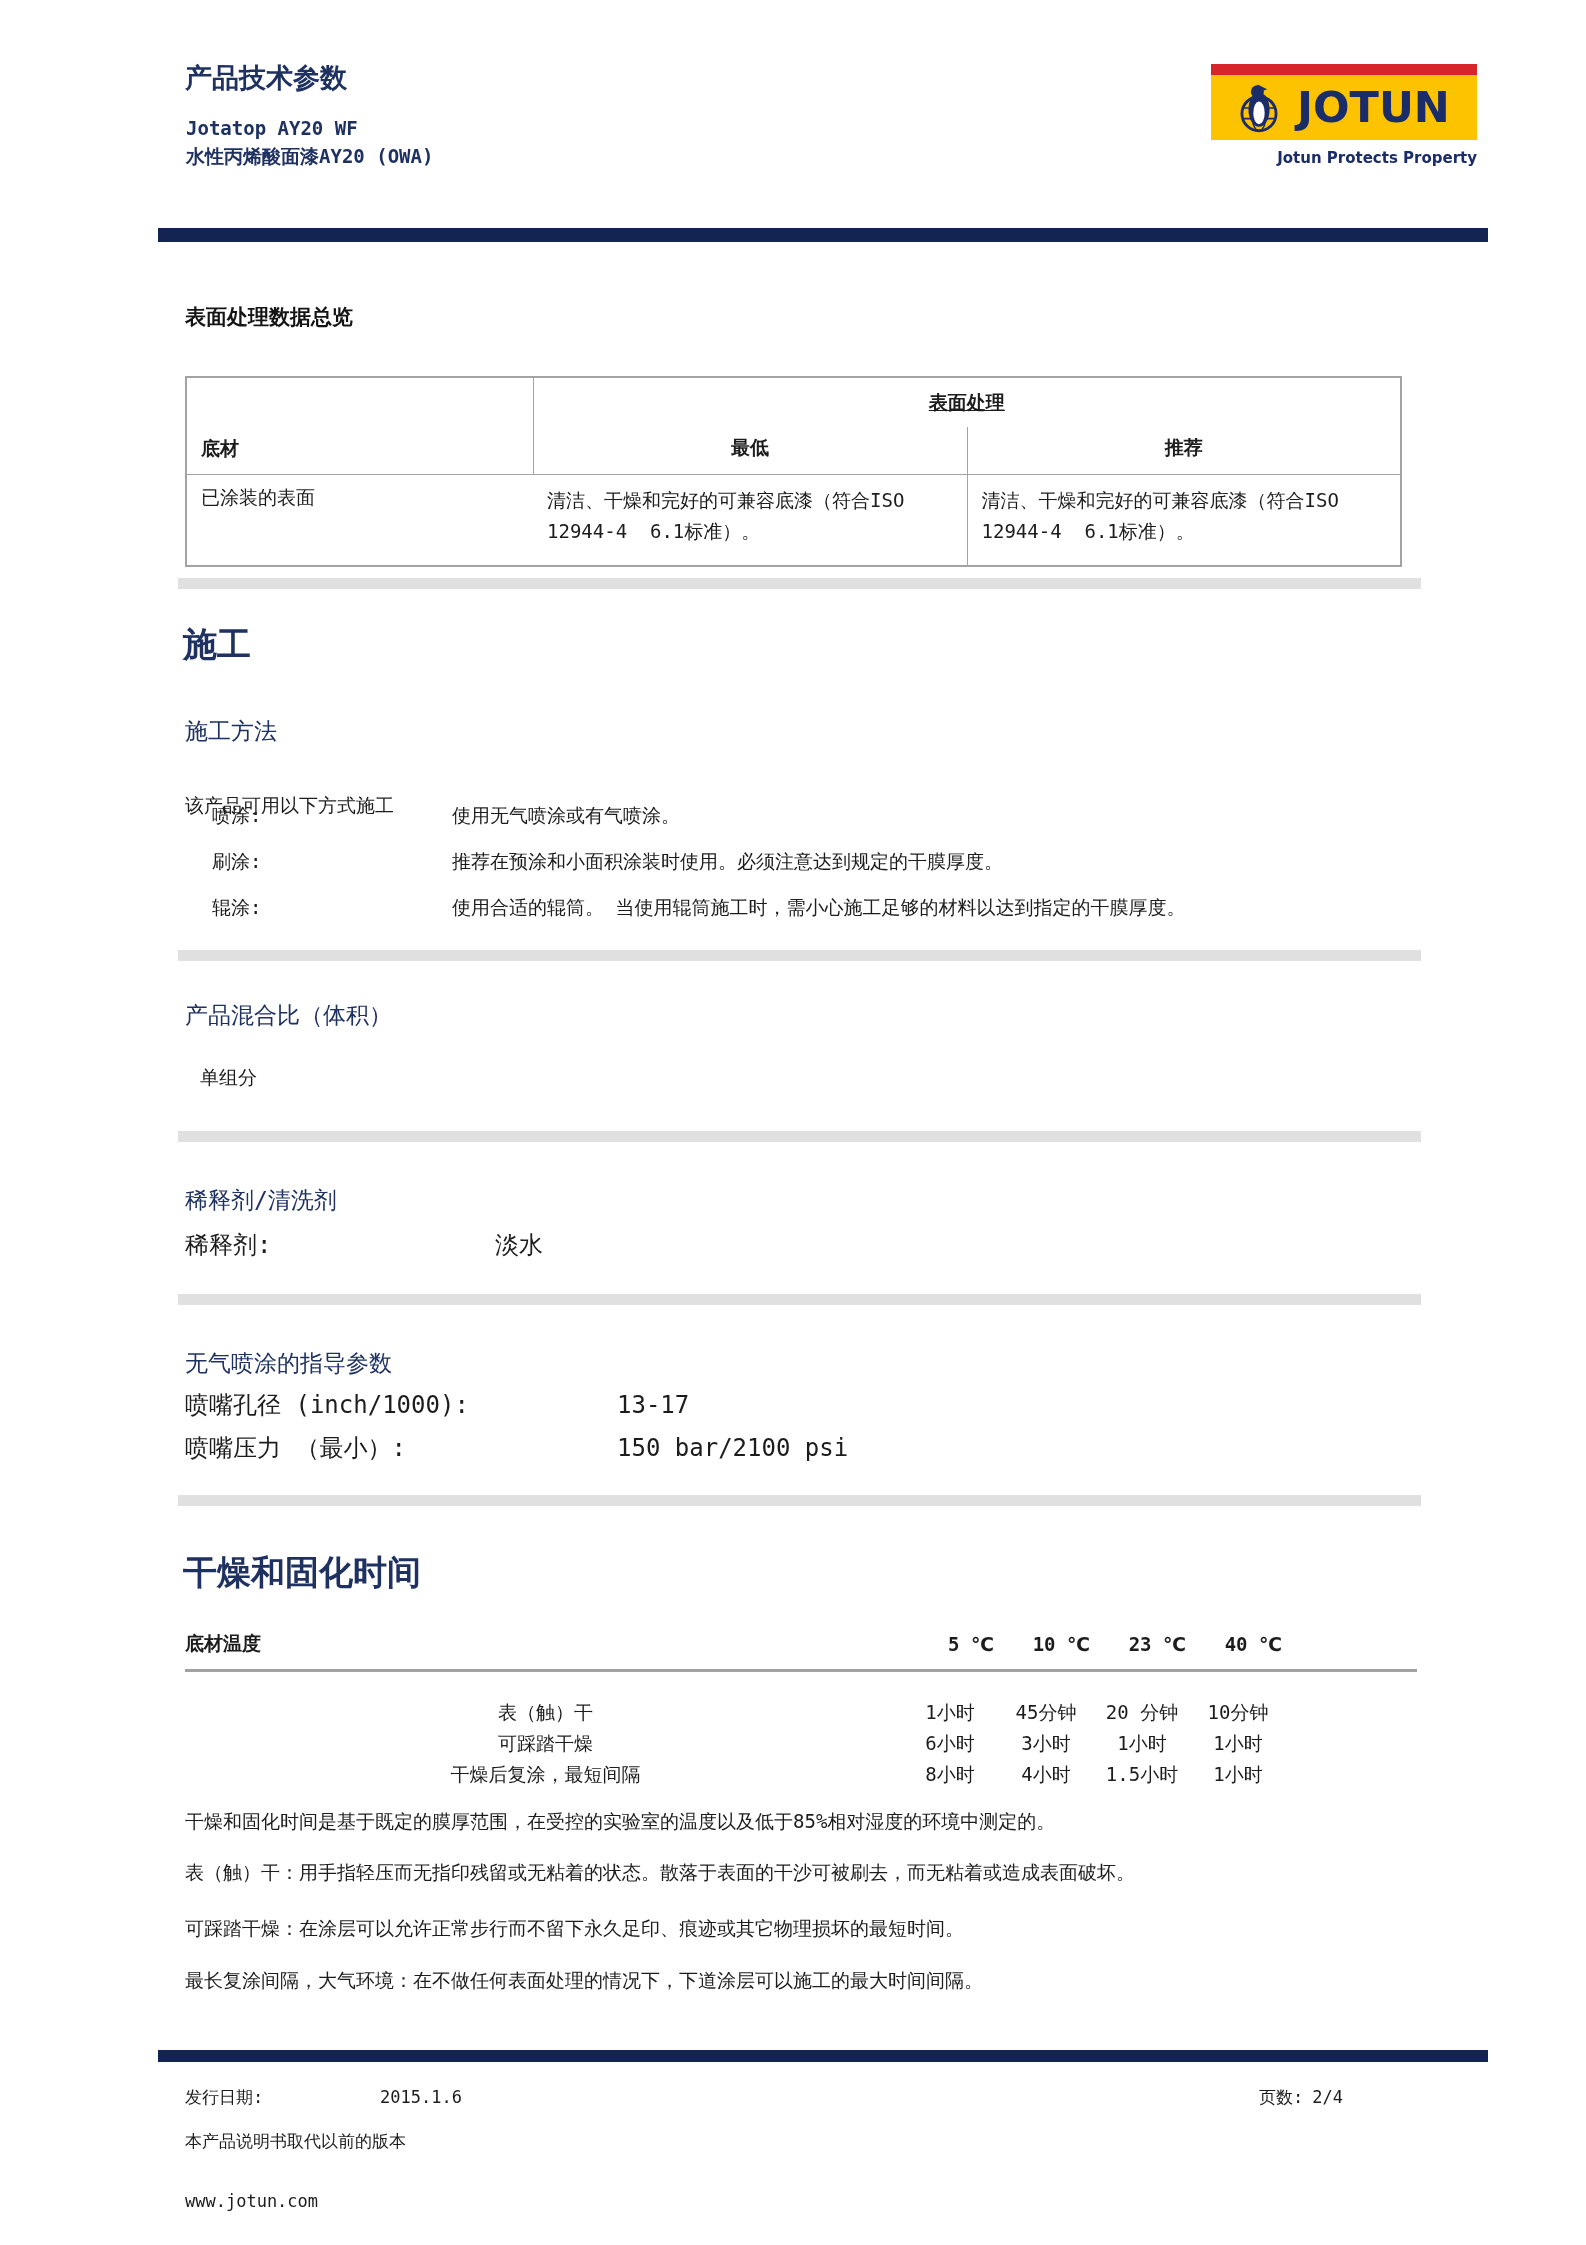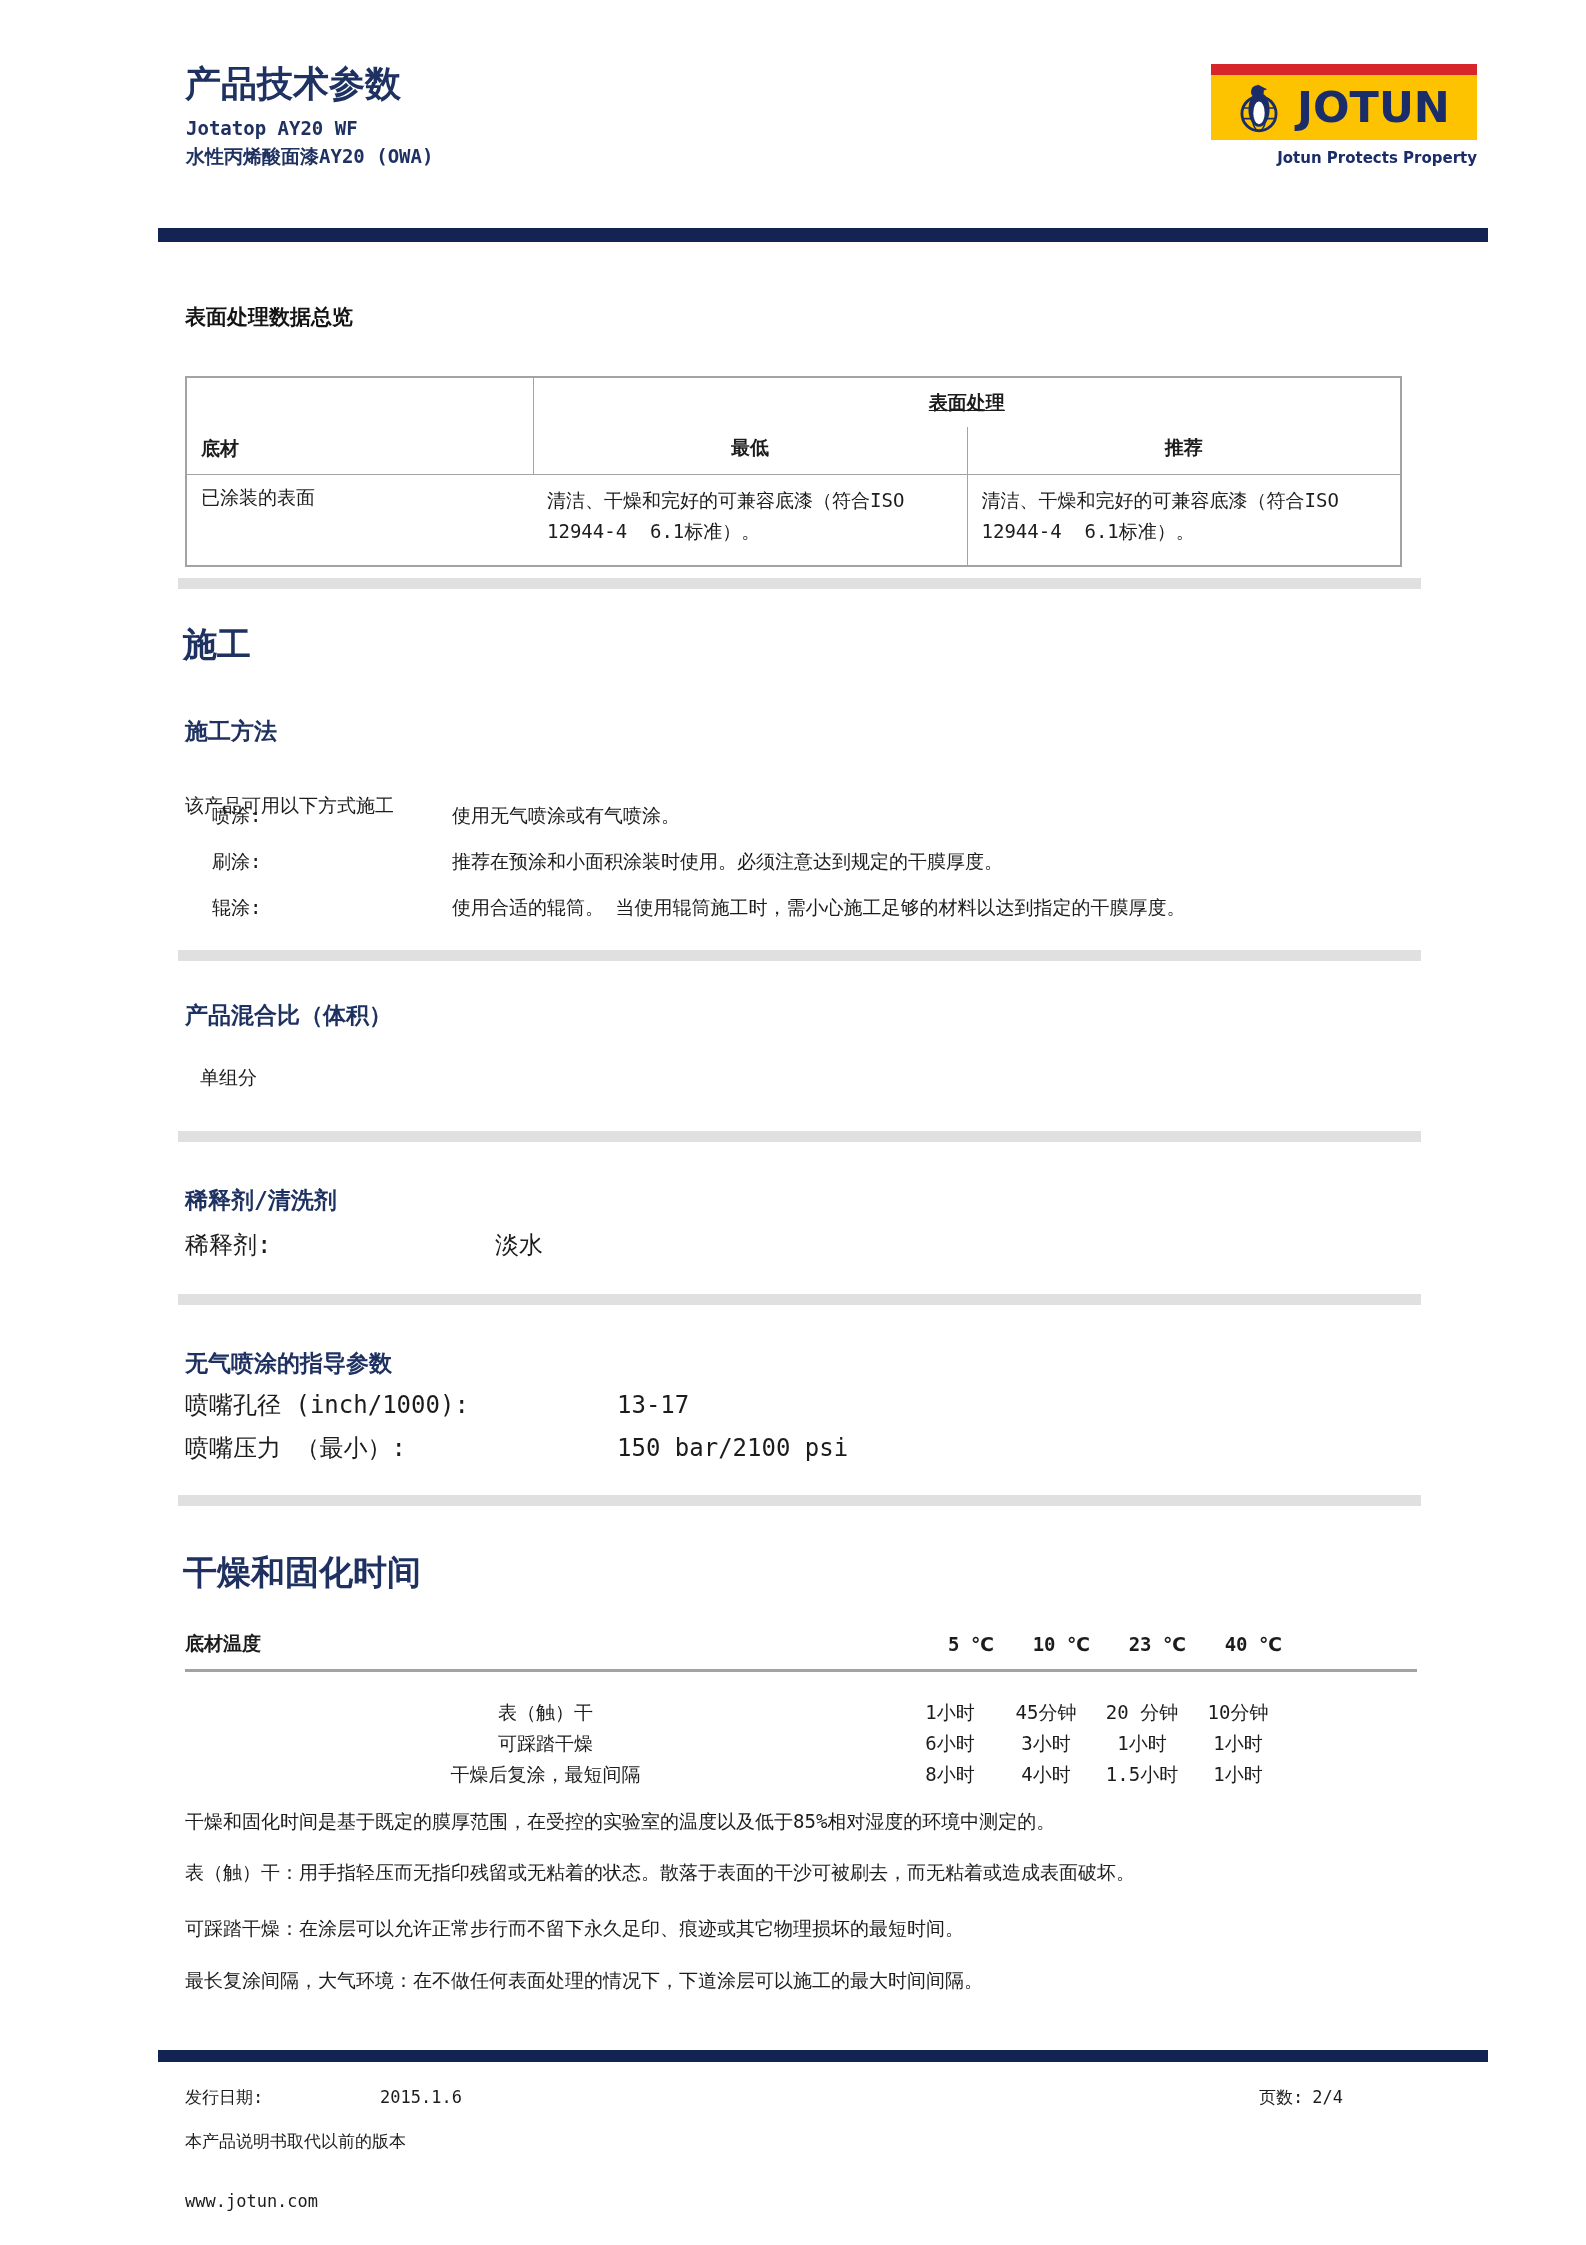--- a/index.html
+++ b/index.html
@@ -1,21 +1,21 @@
 <!DOCTYPE html>
 <html style="--navy-heading: #1e3161; --navy-bar: #132453; --divider-gray: #e0e0e0; --border-gray: #a3a3a3; --logo-yellow: #fdc300; --logo-red: #d6252b; --logo-navy: #1b2d69;"><head>
 <meta charset="utf-8">
 <style>
   html,body{margin:0;padding:0;background:#fff;}
   .page{position:relative;width:1586px;height:2245px;background:#ffffff;overflow:hidden;
         font-family:"DejaVu Sans Mono","DejaVu Sans",sans-serif;color:#1c1c1c;}
   .abs{position:absolute;}
 
   
-  #hdr-title{left:185px;top:60px;font-size:36px;font-weight:bold;color:var(--navy-heading);}
+  #hdr-title{left:185px;top:60px;font-size:27px;font-weight:bold;color:var(--navy-heading);}
   #hdr-sub{left:186px;top:114px;font-size:19px;font-weight:bold;color:var(--navy-heading);line-height:28px;}
   #logo{left:1211px;top:64px;width:266px;height:76px;}
   .logo-red{height:11px;background:var(--logo-red);}
   .logo-yellow{height:65px;background:var(--logo-yellow);display:flex;align-items:center;padding-left:22px;gap:12px;box-sizing:border-box;}
   .logo-word{font-family:"DejaVu Sans",sans-serif;font-size:43px;font-weight:bold;color:var(--logo-navy);letter-spacing:0px;line-height:1;}
   .logo-svg{display:block;}
   .g-fill{fill:var(--logo-navy);}
   .g-stroke{stroke:var(--logo-navy);fill:none;}
   #tagline{left:1211px;top:149px;width:266px;text-align:right;font-family:"DejaVu Sans",sans-serif;
            font-size:15px;font-weight:bold;color:var(--logo-navy);}
@@ -34,21 +34,21 @@
   .pr3 td{border-top:1px solid var(--border-gray);padding:10px 14px;height:70px;}
   .p-d-min{border-right:1px solid var(--border-gray);}
   .pre{white-space:pre-line;line-height:31px;}
 
   
   .divider{left:178px;width:1243px;height:11px;background:var(--divider-gray);}
   #div1{top:578px;} #div2{top:950px;} #div3{top:1131px;} #div4{top:1294px;} #div5{top:1495px;}
 
   
   .h-big{font-size:34px;font-weight:bold;color:var(--navy-heading);}
-  .h-sec{font-size:23px;font-weight:bold;color:var(--navy-heading);}
+  .h-sec{font-size:23px;font-weight:normal;color:var(--navy-heading);}
   .body-txt{font-size:19px;line-height:22px;}
   #app-title{left:183px;top:622px;}
   #methods-title{left:185px;top:716px;}
   #methods-intro{left:185px;top:770px;margin-top:24px;}
   #method-rows{left:185px;top:804px;width:1245px;}
   .m-row{display:flex;margin-bottom:24px;font-size:19px;line-height:22px;margin-left:27px;}
   .m-label{width:240px;flex:none;}
   .m-desc{flex:1;}
   #mix-title{left:185px;top:1000px;}
   #mix-value{left:185px;top:1066px;margin-left:15px;}

